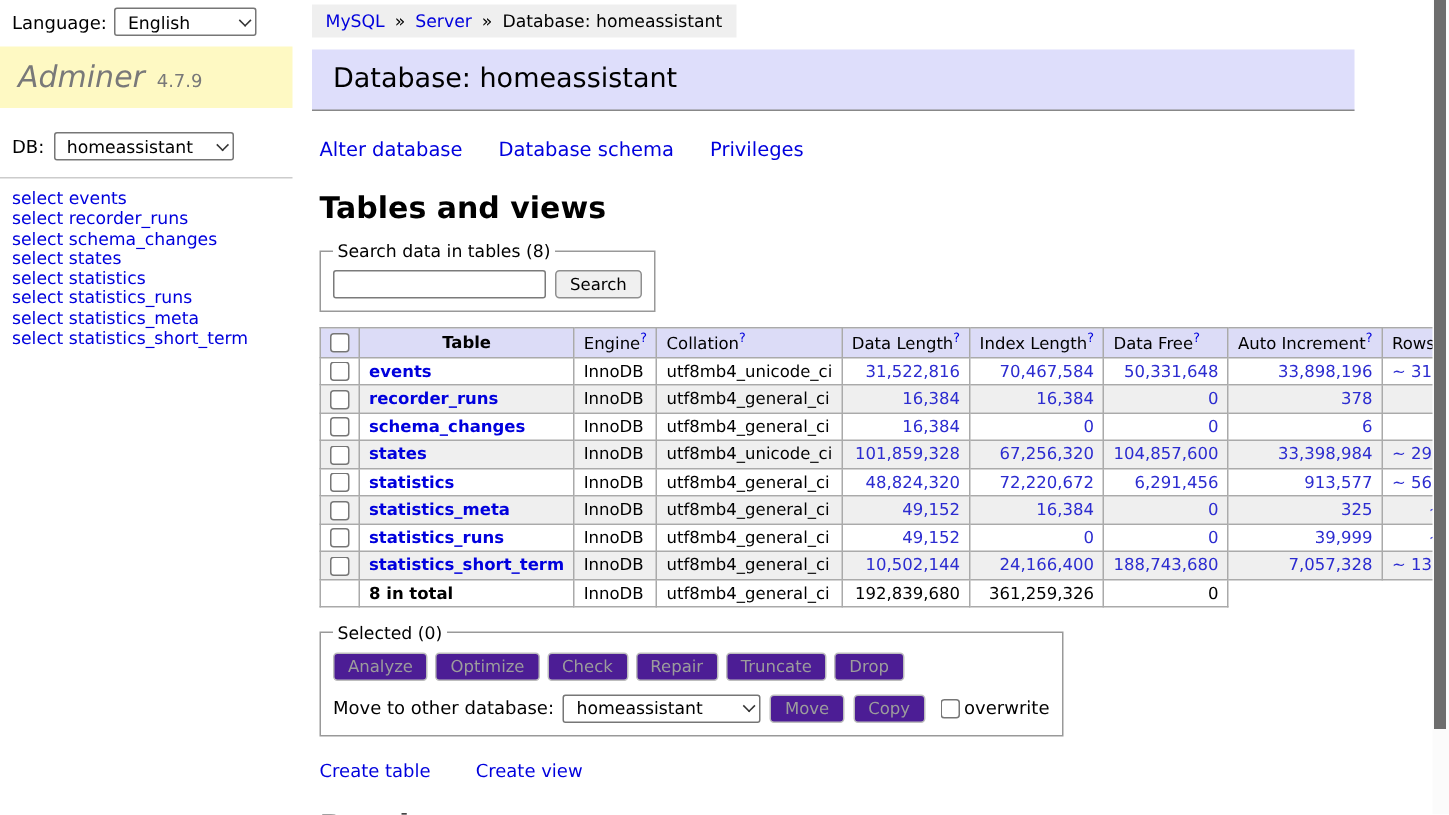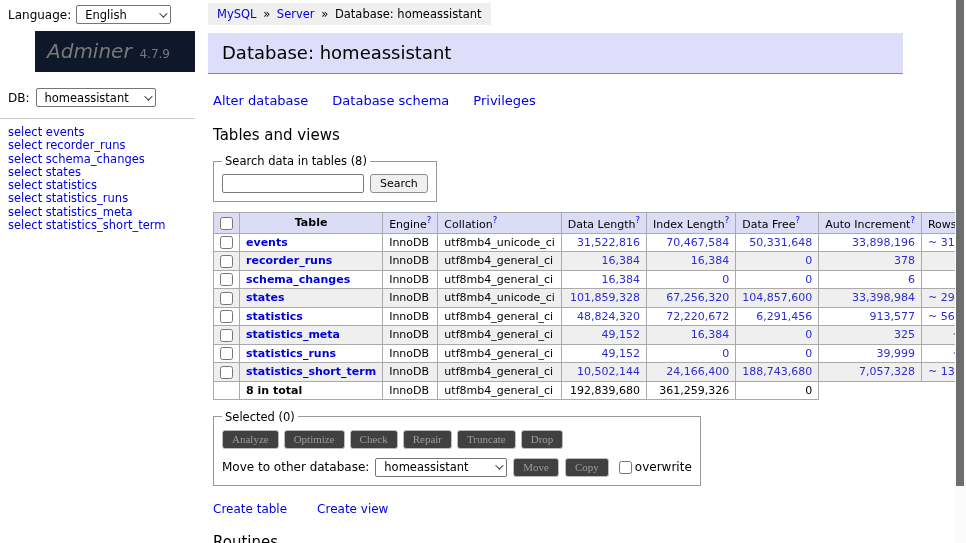--- a/index.html
+++ b/index.html
@@ -7,21 +7,21 @@
   body {
     width:966px; height:543px; position:relative; overflow:hidden;
     font-family:"DejaVu Sans", sans-serif; font-size:12px; color:#000;
   }
   a { color:#0000dd; text-decoration:none; }
 
   
   #sidebar { position:absolute; left:0; top:0; width:195px; }
   .lang-row { padding:5px 0 0 8px; display:flex; align-items:center; gap:5px; }
   .h1bar {
-    margin-top:7px; background:#0f172a; padding:8px 0 9px 12px;margin-left:35px;
+    margin-top:7px; background:#fef9c3; padding:8px 0 9px 12px;
   }
   .h1bar .appname { font-style:italic; font-size:20px; color:#797979; }
   .h1bar .appver { font-size:12px; color:#797979; margin-left:4px; }
   .db-row { margin:16px 0 0 8px; display:flex; align-items:center; gap:6px; }
   .cmd-links { margin:14px 8px 0 8px; line-height:17px; }
   .cmd-links a { margin-right:18px; }
   .side-sep { border:none; border-top:1px solid #ccc; margin:11px 0 7px 0; }
   #table-list { margin:0 0 0 8px; line-height:13.3px; font-size:11.5px; }
   #table-list a { display:block; white-space:nowrap; }
 
@@ -35,42 +35,42 @@
     width:6px; height:6px; border-right:1.4px solid #333; border-bottom:1.4px solid #333;
     transform:rotate(45deg) translateY(-2px); margin-left:8px; flex:none;
   }
 
   
   .btn {
     font-family:"DejaVu Sans", sans-serif; font-size:11px; color:#000;
     background:#f0f0f0; border:1px solid #8f8f8f; border-radius:3px;
     padding:2px 9px; line-height:13px;
   }
-  .btn:disabled, .btn.disabled { color:#9c9c9c; background:#404040; border-color:#bdbdbd;font-family:Liberation Serif, serif; }
+  .btn:disabled, .btn.disabled { color:#9c9c9c; background:#4c1d95; border-color:#bdbdbd; }
   input[type="text"] {
     border:1px solid #7a7a7a; border-radius:2px; height:19px; width:142px;
     font-family:"DejaVu Sans", sans-serif; font-size:12px; padding:0 4px;
   }
   input[type="checkbox"] { width:13px; height:13px; margin:0; vertical-align:middle; }
 
   
   #main { position:absolute; left:208px; top:0; width:700px; }
   .topbar { position:relative; height:26px; }
   .breadcrumb {
     display:inline-block; background:#efefef; padding:4px 9px; margin-top:3px;
     font-size:11.5px; white-space:nowrap;
   }
   .breadcrumb .sep { color:#000; margin:0 3px; }
   .h2bar {
     margin-top:7px; background:#dedefb; border-bottom:1px solid #888;
     padding:9px 14px 10px 14px; font-size:18px; width:695px;
   }
   .mainlinks { margin:19px 0 0 5px; font-size:13px; }
   .mainlinks a { margin-right:24px; }
-  h3 { font-size:15px; font-weight:normal; margin:18px 0 0 5px; }
+  h3 { font-size:20px; font-weight:bold; margin:18px 0 0 5px; }
 
   fieldset {
     border:1px solid #999; margin:10px 0 0 5px; padding:6px 8px 8px 8px;
     display:inline-block;
   }
   legend { font-size:11.5px; padding:0 3px; }
   .search-row { display:flex; gap:6px; align-items:center; }
 
   
   table { border-collapse:collapse; margin:10px 0 0 5px; font-size:11px; }

